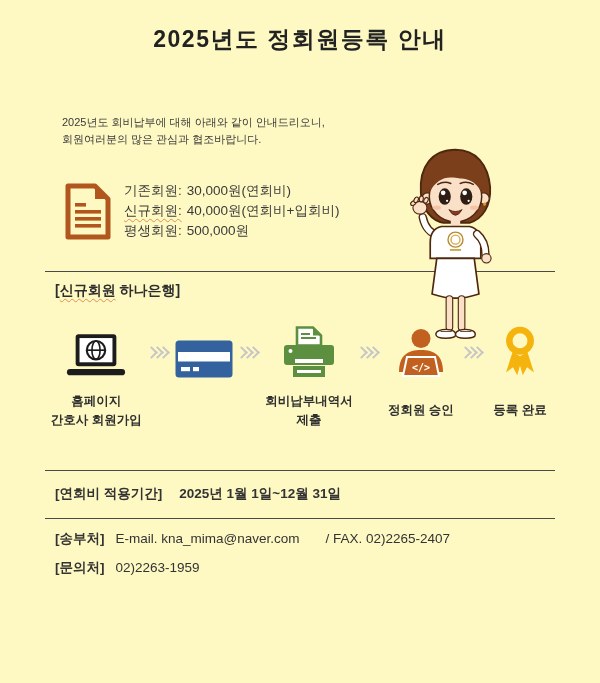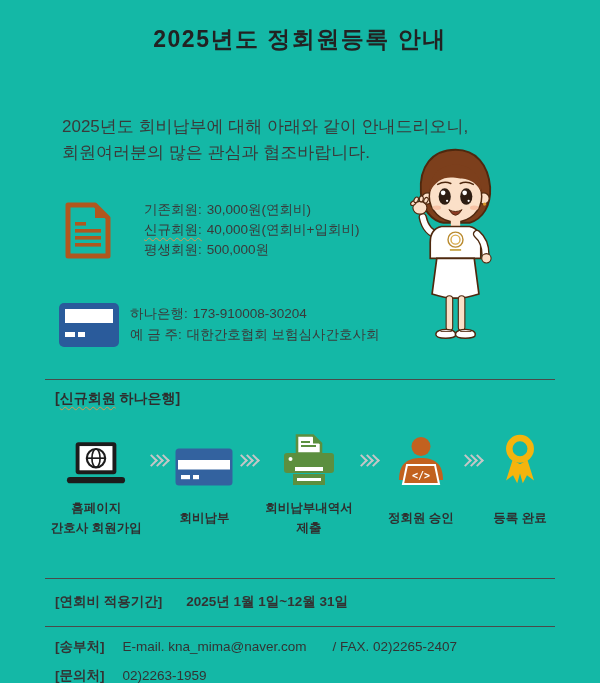--- a/index.html
+++ b/index.html
@@ -1,27 +1,27 @@
 <!DOCTYPE html>
 <html><head>
 <meta charset="utf-8">
 <style>
   * { margin:0; padding:0; box-sizing:border-box; }
   html,body { background:#fff; }
   .page {
-    position:relative; width:600px; height:683px; background:#14b8a6;
+    position:relative; width:600px; height:683px; background:#fef9c3;
     font-family:"Liberation Sans", sans-serif; color:#3c3c3c; overflow:hidden;
   }
   .title {
     padding-top:24px; text-align:center;
     font-size:23px; font-weight:700; letter-spacing:1.5px; color:#222;
   }
-  .intro { margin:59px 0 0 62px; font-size:17px; line-height:1.55; color:#3a3a3a; }
+  .intro { margin:59px 0 0 62px; font-size:11px; line-height:1.55; color:#3a3a3a; }
   .info-row { display:flex; align-items:flex-start; }
-  .row-fees { margin:33px 0 0 62px;gap:20px; }
+  .row-fees { margin:33px 0 0 62px; }
   .row-bank { margin:37px 0 0 58px; }
   .row-fees .icon-wrap { width:54px; margin-top:2px; }
   .row-bank .icon-wrap { width:64px; margin-top:2px; }
   .info-lines { margin-left:8px; font-size:13.5px; line-height:20px; color:#3a3a3a; }
   .row-bank .info-lines { line-height:21px; margin-top:3px; }
   .info-line .lbl { margin-right:5px; }
   .squiggle {
     text-decoration:underline; text-decoration-style:wavy;
     text-decoration-color:#dc9250; text-decoration-thickness:1px; text-underline-offset:3px;margin-top:8px;
   }
@@ -44,21 +44,21 @@
     border-top:2.6px solid #c6c6c6; border-right:2.6px solid #c6c6c6;
     transform:rotate(45deg); margin-left:-3px;
   }
   .rule-2 { margin-top:39px; }
   .meta-row { margin-left:55px; font-size:13.5px; color:#333; }
   .period-row { margin-top:14px; font-weight:700; }
   .period-row .meta-value { font-weight:600; margin-left:6px; }
   .rule-3 { margin-top:15px; }
   .contact-row-1 { margin-top:11px; }
   .contact-row-2 { margin-top:11px; }
-  .meta-label { font-weight:700; margin-right:18px; }
+  .meta-label { font-weight:700; margin-right:11px; }
   .fax-part { margin-left:26px; }
 </style>
 </head>
 <body>
 
 <div class="page">
 
   <h1 class="title">2025년도 정회원등록 안내</h1>
 
   <div class="intro">
@@ -83,38 +83,20 @@
       </div>
       <div class="info-line">
         <span class="lbl squiggle">신규회원:</span><span class="val">40,000원(연회비+입회비)</span>
       </div>
       <div class="info-line">
         <span class="lbl">평생회원:</span><span class="val">500,000원</span>
       </div>
     </div>
   </div>
 
-  <div class="info-row row-bank">
-    <span class="icon-wrap">
-      <svg width="62" height="46" viewBox="0 0 62 46">
-        <rect x="1" y="1" width="60" height="44" rx="5" fill="#2a5b9b"></rect>
-        <rect x="7" y="7" width="48" height="14" fill="#fff"></rect>
-        <rect x="7" y="30" width="10" height="5" fill="#fff"></rect>
-        <rect x="20" y="30" width="7" height="5" fill="#fff"></rect>
-      </svg>
-    </span>
-    <div class="info-lines">
-      <div class="info-line">
-        <span class="lbl">하나은행:</span><span class="val">173-910008-30204</span>
-      </div>
-      <div class="info-line">
-        <span class="lbl">예 금 주:</span><span class="val">대한간호협회 보험심사간호사회</span>
-      </div>
-    </div>
-  </div>
 
   <div class="nurse">
     <svg viewBox="0 0 110 225" width="103">
       <path d="M55,4 C30,4 16,22 18,50 C19,68 30,80 42,82 L70,82 C84,78 93,64 92,44 C90,20 77,4 55,4 Z" fill="#7c3f1c" stroke="#4e280e" stroke-width="2"></path>
       <circle cx="25" cy="56" r="6" fill="#fbe0c8" stroke="#4e280e" stroke-width="1.3"></circle>
       <circle cx="85" cy="56" r="6" fill="#fbe0c8" stroke="#4e280e" stroke-width="1.3"></circle>
       <circle cx="86" cy="62" r="1.7" fill="#d99a2b"></circle>
       <ellipse cx="55" cy="54" rx="28" ry="27" fill="#fbe0c8" stroke="#4e280e" stroke-width="1.6"></ellipse>
       <path d="M27,50 C27,26 44,20 55,20 C68,20 83,28 83,50 C74,33 64,36 55,34 C44,32 34,36 27,50 Z" fill="#7c3f1c"></path>
       <path d="M36,41 Q43,37 50,40" fill="none" stroke="#4e280e" stroke-width="1.6" stroke-linecap="round"></path>
@@ -190,23 +172,20 @@
 
     <div class="step step-2">
       <div class="icon-box">
         <svg width="58" height="38" viewBox="0 0 58 38">
           <rect x="0.5" y="0.5" width="57" height="37" rx="3.5" fill="#33629f"></rect>
           <rect x="3" y="12" width="52" height="9.5" fill="#fff"></rect>
           <rect x="6" y="27" width="9" height="4.2" fill="#fff"></rect>
           <rect x="18" y="27" width="6" height="4.2" fill="#fff"></rect>
         </svg>
       </div>
-      <div class="step-label">
-        <div>회비납부</div>
-      </div>
     </div>
 
     <span class="chevrons">
         <i></i>
         <i></i>
         <i></i>
       </span>
 
     <div class="step step-3">
       <div class="icon-box">

